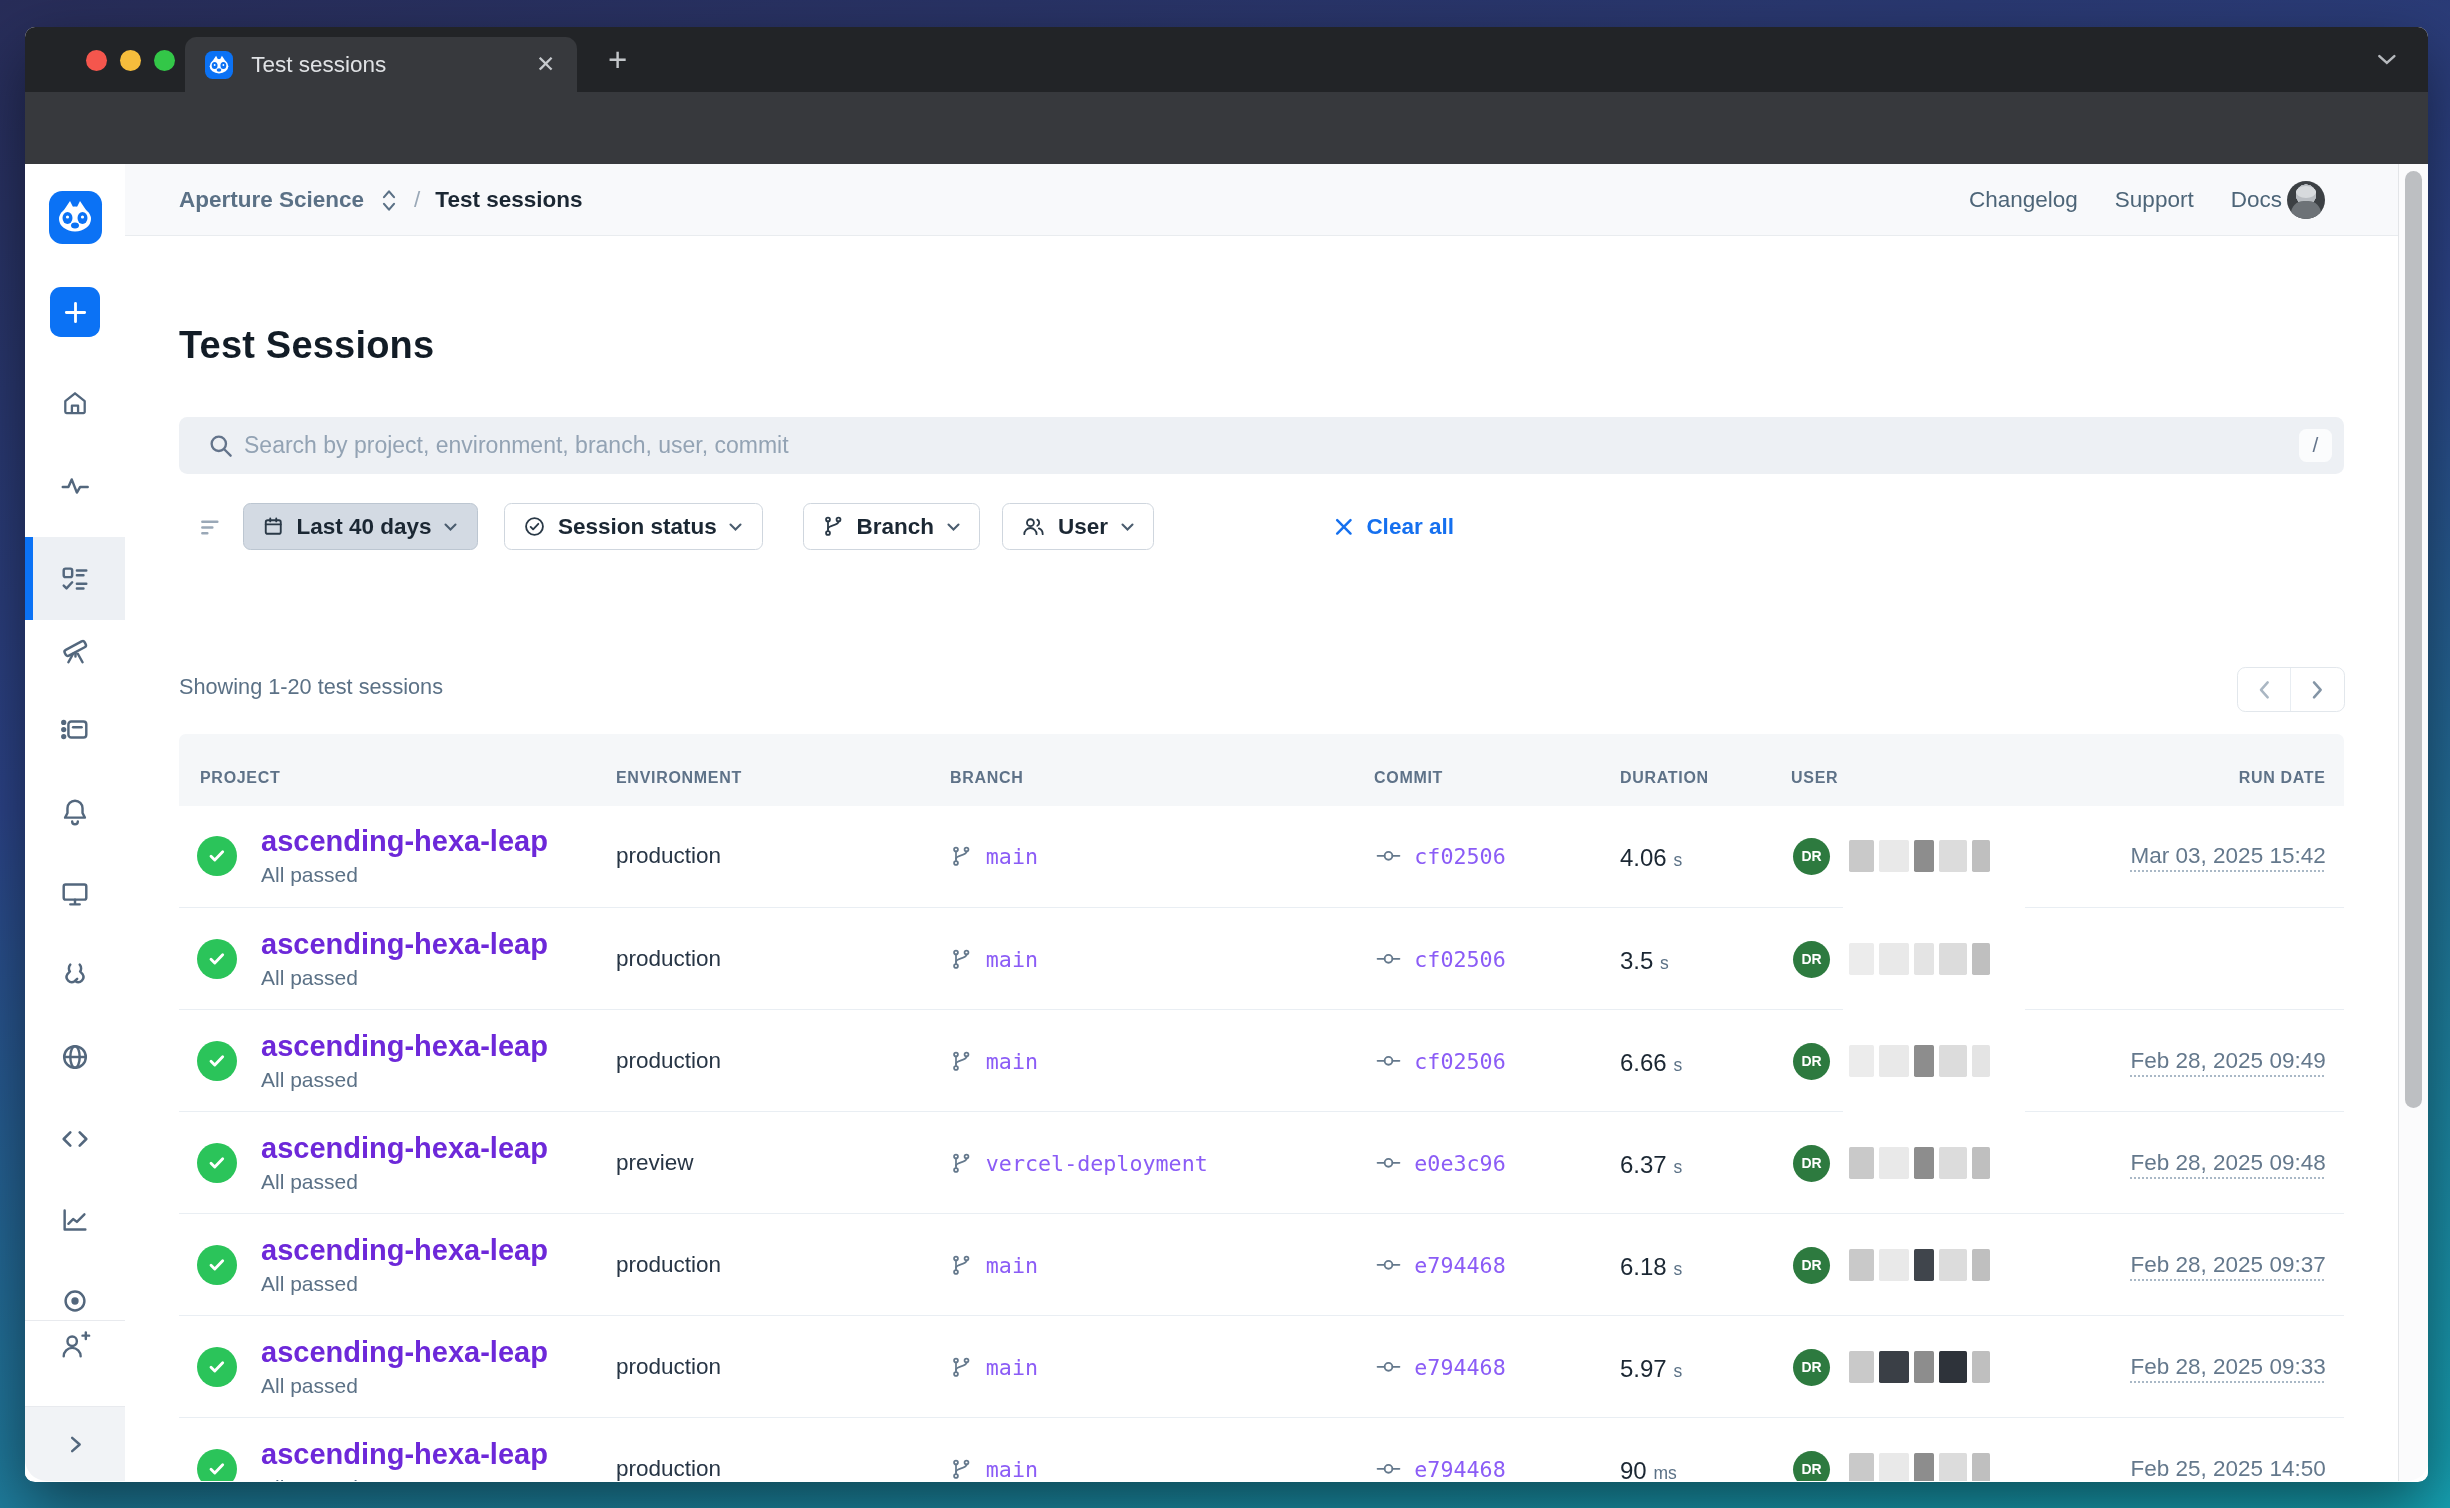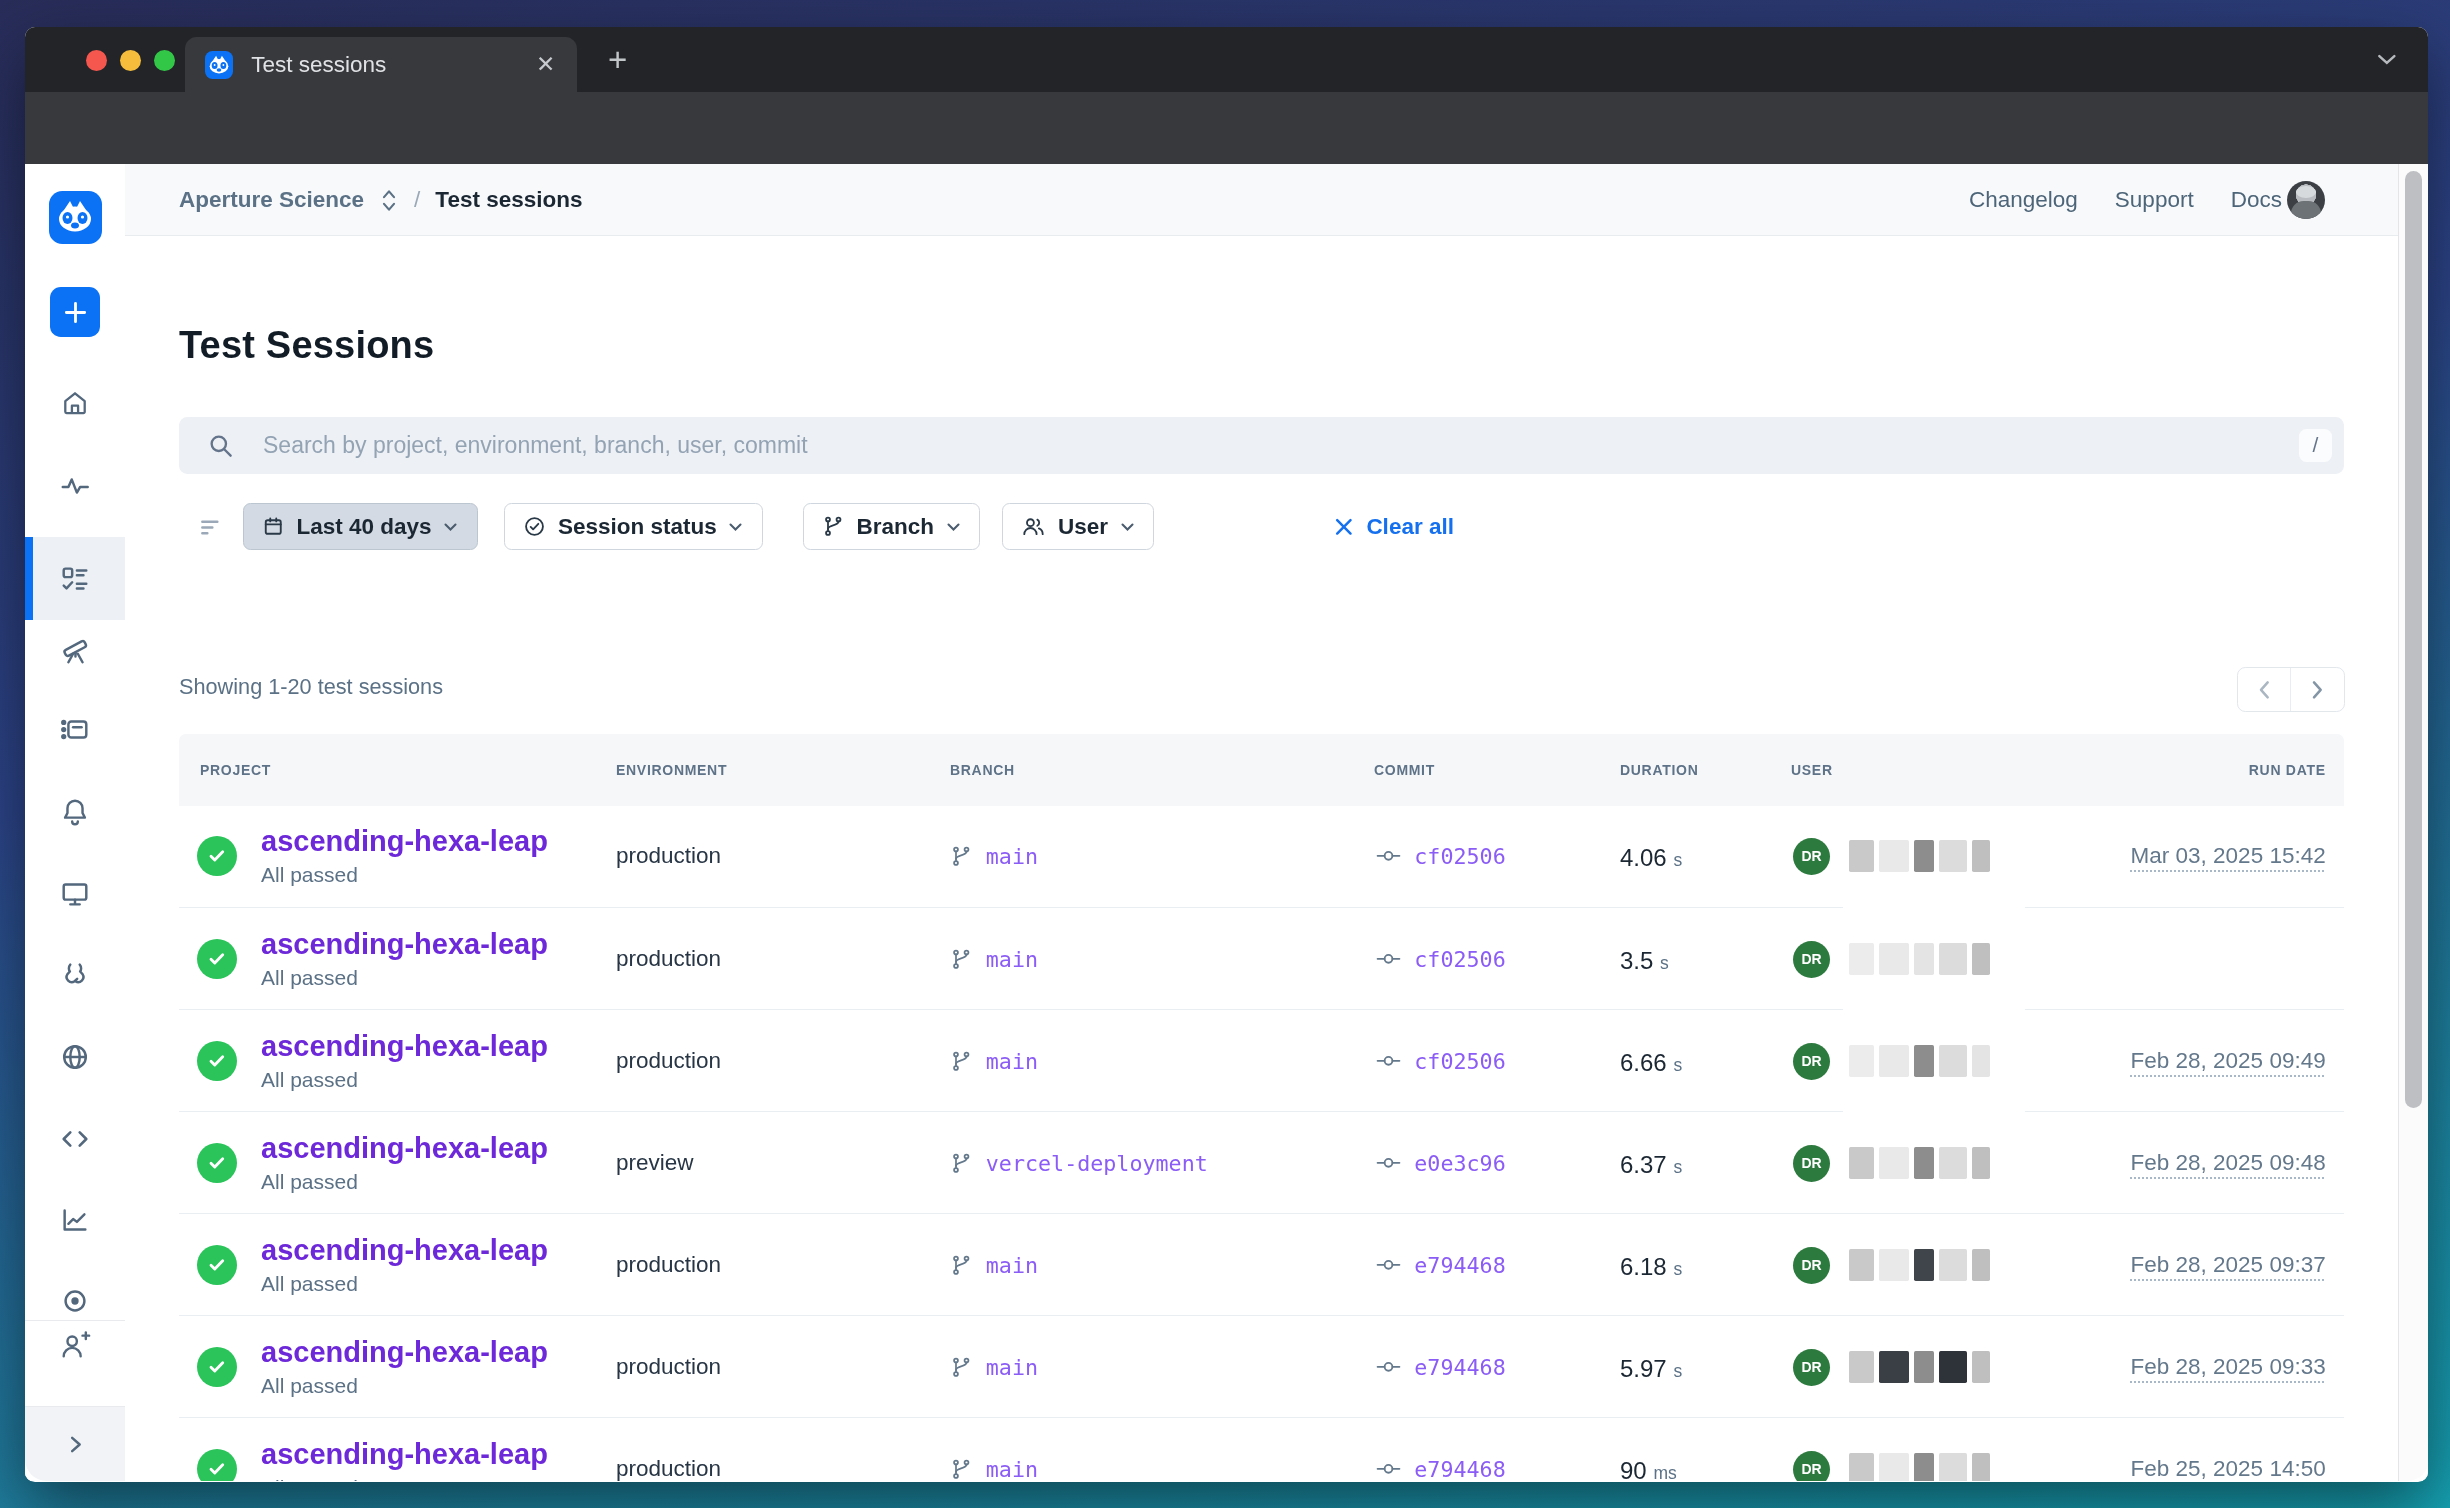--- a/index.html
+++ b/index.html
@@ -62,21 +62,21 @@
   .hlinks { position:absolute; left:1844px; top:0; height:72px; display:flex; align-items:center; gap:37px; }
   .hlink { font-size:22.5px; color:#4d6578; }
   .app-avatar { position:absolute; left:2162px; top:16.7px; width:38px; height:38px; border-radius:50%;
     background:radial-gradient(circle at 50% 36%, #b9bdc2 0 33%, #3c4044 34% 100%); overflow:hidden; }
   .app-avatar::after{ content:""; position:absolute; left:9.2px; top:5.8px; width:20px; height:11.7px; border-radius:50%; background:#d7dadd;}
   .app-avatar::before{ content:""; position:absolute; left:4.2px; top:20px; width:30px; height:21.7px; border-radius:12.5px 12.5px 0 0; background:#6d7277;}
 
   
   .page-title { position:absolute; left:154px; top:160px; font-size:38px; font-weight:bold; color:#121c26; letter-spacing:0.2px; }
   .search { position:absolute; left:154px; top:253px; width:2165px; height:57px; background:#edf0f4; border-radius:8.3px; }
-  .search input { position:absolute; left:84px; top:0; width:1983px; height:57px; border:0; background:transparent; outline:none;
+  .search input { position:absolute; left:65px; top:0; width:1983px; height:57px; border:0; background:transparent; outline:none;
     font-size:23px; color:#0f766e; font-family:"Liberation Sans",sans-serif; }
   .search input::placeholder { color:#93a3b4; }
   .search .sic { position:absolute; left:28px; top:15px; color:#64748b; }
   .slash { position:absolute; left:2120px; top:11.7px; width:33px; height:33px; background:#fbfcfd; border-radius:7.5px;
     color:#64748b; font-size:21px; display:flex; align-items:center; justify-content:center; }
 
   .filters { position:absolute; left:154px; top:339px; height:47px; width:2165px; }
   .fic { position:absolute; left:20px; top:11.7px; color:#9aa8b7; }
   .chip { position:absolute; top:0; height:47px; border-radius:7.5px; display:flex; align-items:center; gap:11.7px;
     padding:0 18.3px; font-size:22.5px; font-weight:bold; color:#1b2733; background:#fff; border:0.8px solid #cfd6de; }
@@ -94,21 +94,21 @@
     color:#1570ef; font-size:22.5px; font-weight:bold; }
 
   .showing { position:absolute; left:154px; top:510px; font-size:21.7px; color:#5b7186; }
   .pager { position:absolute; left:2212px; top:503px; width:108px; height:45px; border:0.8px solid #e2e7ec; border-radius:8.3px;
     display:flex; background:#fff; }
   .pager .pbtn { width:53px; display:flex; align-items:center; justify-content:center; color:#8495a6; }
   .pager .pbtn:first-child { border-right:0.8px solid #e8edf2; color:#aab7c3; }
 
   
   .thead { position:absolute; left:154px; top:570px; width:2165px; height:72px; background:#f5f7f9; border-radius:6.7px 6.7px 0 0; }
-  .th { position:absolute; top:0; height:72px; display:flex; align-items:center; font-size:14px; font-weight:bold;
+  .th { position:absolute; top:8px; height:72px; display:flex; align-items:center; font-size:16px; font-weight:bold;
     color:#5e7288; letter-spacing:0.7px; }
   .rows { position:absolute; left:154px; top:641px; width:2165px; height:676px; overflow:hidden; }
   .trow { position:relative; width:2165px; height:102px; }
   .trow + .trow { border-top:0.8px solid #e9eef3; }
   .cell { position:absolute; top:0; height:102px; display:flex; align-items:center; }
   .stat { left:18.3px; top:31px; position:absolute; width:40px; height:40px; border-radius:50%; background:#2bc45a;
     display:flex; align-items:center; justify-content:center; }
   .proj { left:82px; flex-direction:column; align-items:flex-start; justify-content:center; gap:5px; }
   .pname { font-size:29px; font-weight:bold; color:#6d28d9; }
   .psub { font-size:21px; color:#5b7186; }

